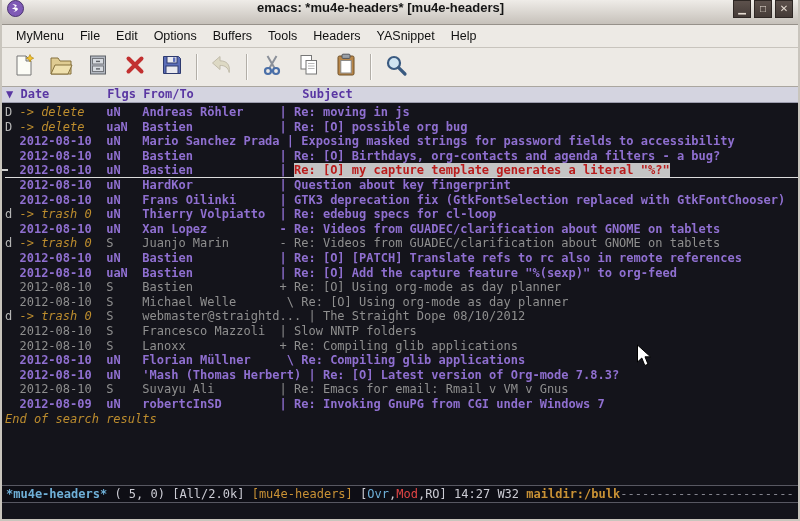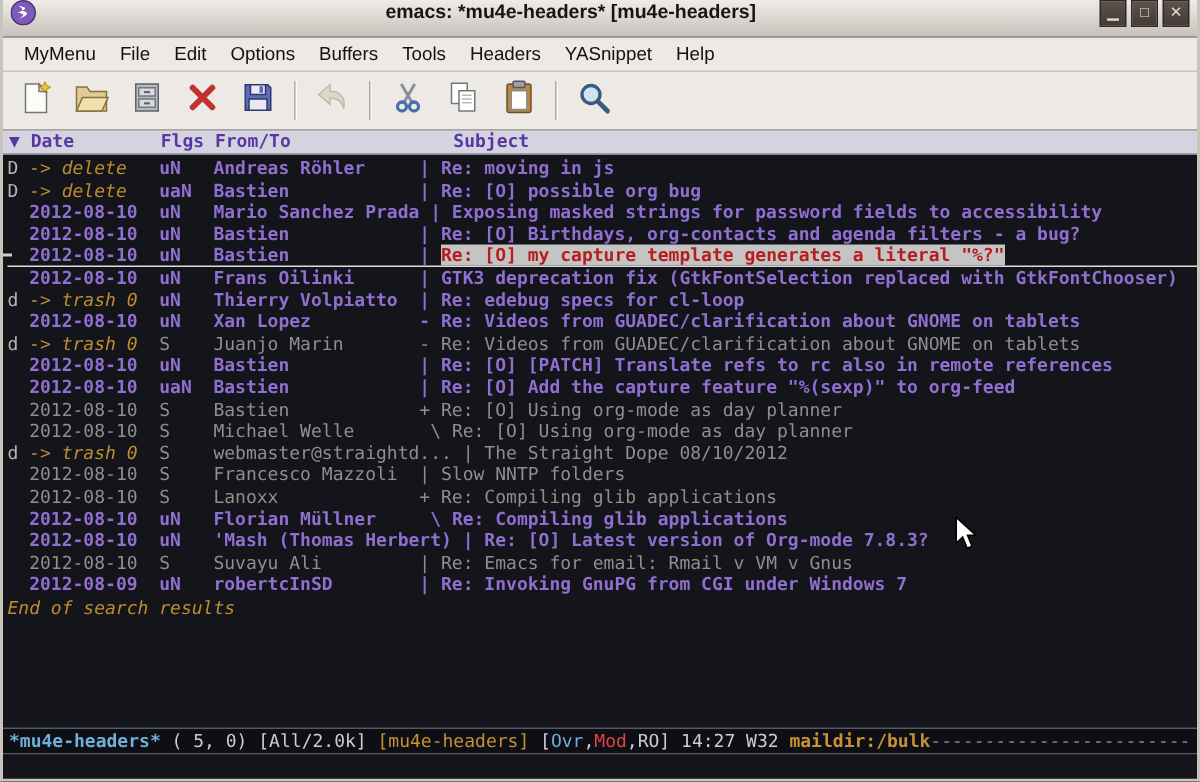--- a/index.html
+++ b/index.html
@@ -179,20 +179,21 @@
 
   <div class="header-line">▼ Date        Flgs From/To               Subject</div>
 
   <div class="msg-list">
 
   <div class="msg-row"><span class="marker">D </span><span class="action">-&gt; delete   </span><span class="unread">uN   </span><span class="unread">Andreas Röhler     </span><span class="unread">| </span><span class="unread">Re: moving in js</span></div>
       <div class="msg-row"><span class="marker">D </span><span class="action">-&gt; delete   </span><span class="unread">uaN  </span><span class="unread">Bastien            </span><span class="unread">| </span><span class="unread">Re: [O] possible org bug</span></div>
       <div class="msg-row"><span class="marker">  </span><span class="unread">2012-08-10  </span><span class="unread">uN   </span><span class="unread">Mario Sanchez Prada </span><span class="unread">| </span><span class="unread">Exposing masked strings for password fields to accessibility</span></div>
       <div class="msg-row"><span class="marker">  </span><span class="unread">2012-08-10  </span><span class="unread">uN   </span><span class="unread">Bastien            </span><span class="unread">| </span><span class="unread">Re: [O] Birthdays, org-contacts and agenda filters - a bug?</span></div>
       <div class="msg-row current"><span class="marker">  </span><span class="unread">2012-08-10  </span><span class="unread">uN   </span><span class="unread">Bastien            </span><span class="unread">| </span><span class="hl-subject">Re: [O] my capture template generates a literal "%?"</span></div>
+      <div class="msg-row"><span class="marker">  </span><span class="unread">2012-08-10  </span><span class="unread">uN   </span><span class="unread">HardKor            </span><span class="unread">| </span><span class="unread">Question about key fingerprint</span></div>
       <div class="msg-row"><span class="marker">  </span><span class="unread">2012-08-10  </span><span class="unread">uN   </span><span class="unread">Frans Oilinki      </span><span class="unread">| </span><span class="unread">GTK3 deprecation fix (GtkFontSelection replaced with GtkFontChooser)</span></div>
       <div class="msg-row"><span class="marker">d </span><span class="action">-&gt; trash 0  </span><span class="unread">uN   </span><span class="unread">Thierry Volpiatto  </span><span class="unread">| </span><span class="unread">Re: edebug specs for cl-loop</span></div>
       <div class="msg-row"><span class="marker">  </span><span class="unread">2012-08-10  </span><span class="unread">uN   </span><span class="unread">Xan Lopez          </span><span class="unread">- </span><span class="unread">Re: Videos from GUADEC/clarification about GNOME on tablets</span></div>
       <div class="msg-row"><span class="marker">d </span><span class="action">-&gt; trash 0  </span><span class="read">S    </span><span class="read">Juanjo Marin       </span><span class="read">- </span><span class="read">Re: Videos from GUADEC/clarification about GNOME on tablets</span></div>
       <div class="msg-row"><span class="marker">  </span><span class="unread">2012-08-10  </span><span class="unread">uN   </span><span class="unread">Bastien            </span><span class="unread">| </span><span class="unread">Re: [O] [PATCH] Translate refs to rc also in remote references</span></div>
       <div class="msg-row"><span class="marker">  </span><span class="unread">2012-08-10  </span><span class="unread">uaN  </span><span class="unread">Bastien            </span><span class="unread">| </span><span class="unread">Re: [O] Add the capture feature "%(sexp)" to org-feed</span></div>
       <div class="msg-row"><span class="marker">  </span><span class="read">2012-08-10  </span><span class="read">S    </span><span class="read">Bastien            </span><span class="read">+ </span><span class="read">Re: [O] Using org-mode as day planner</span></div>
       <div class="msg-row"><span class="marker">  </span><span class="read">2012-08-10  </span><span class="read">S    </span><span class="read">Michael Welle      </span><span class="read"> \ </span><span class="read">Re: [O] Using org-mode as day planner</span></div>
       <div class="msg-row"><span class="marker">d </span><span class="action">-&gt; trash 0  </span><span class="read">S    </span><span class="read">webmaster@straightd... </span><span class="read">| </span><span class="read">The Straight Dope 08/10/2012</span></div>
       <div class="msg-row"><span class="marker">  </span><span class="read">2012-08-10  </span><span class="read">S    </span><span class="read">Francesco Mazzoli  </span><span class="read">| </span><span class="read">Slow NNTP folders</span></div>

